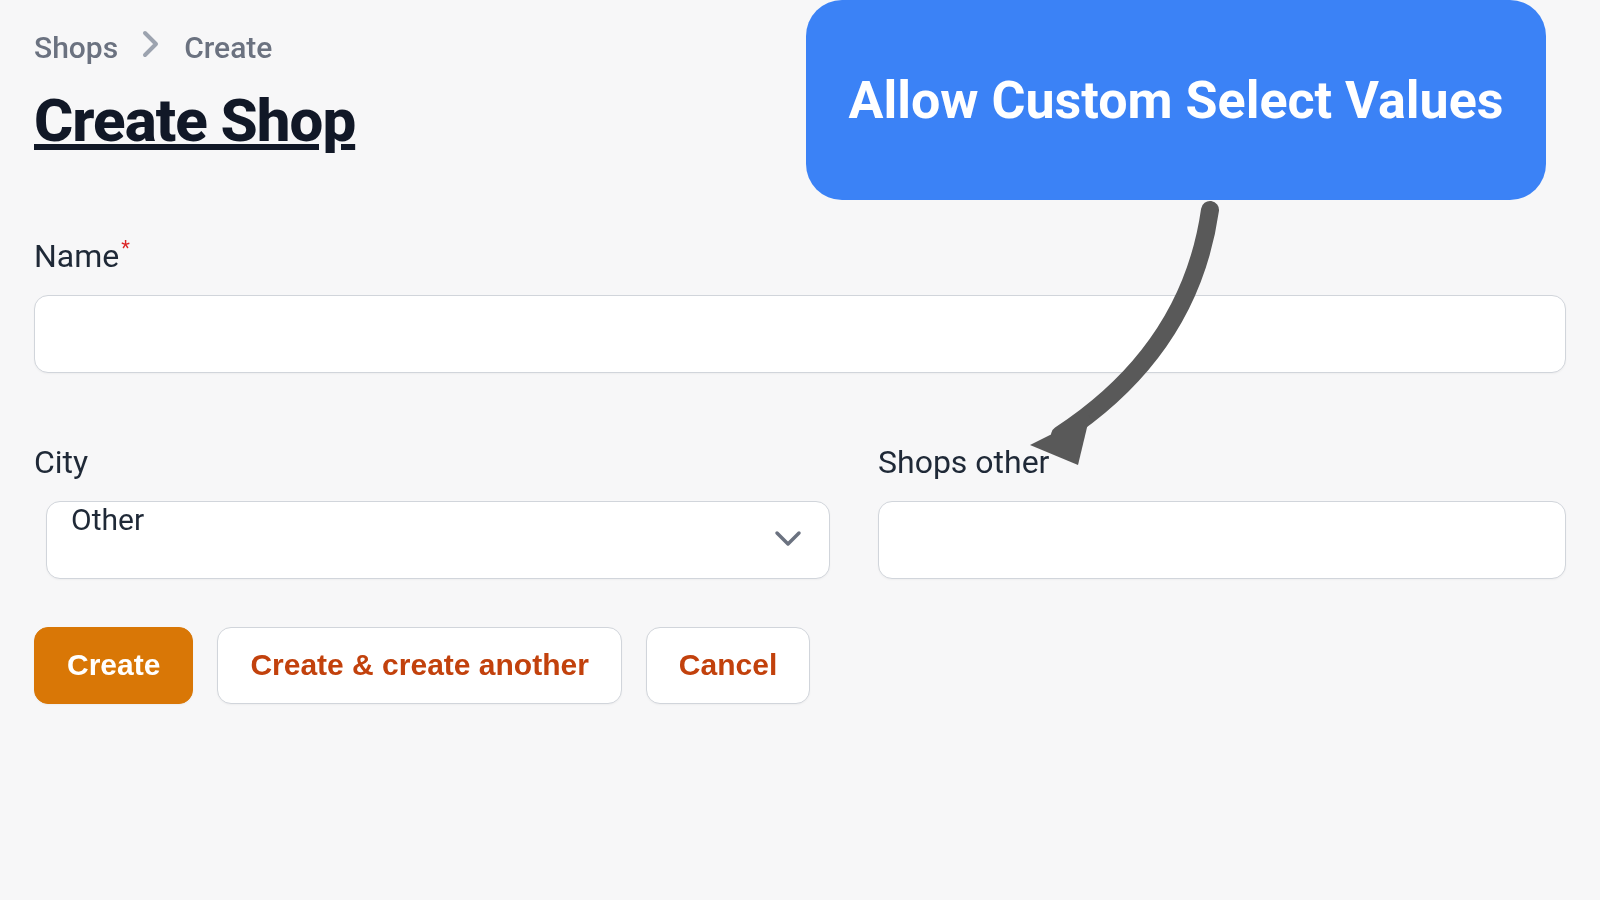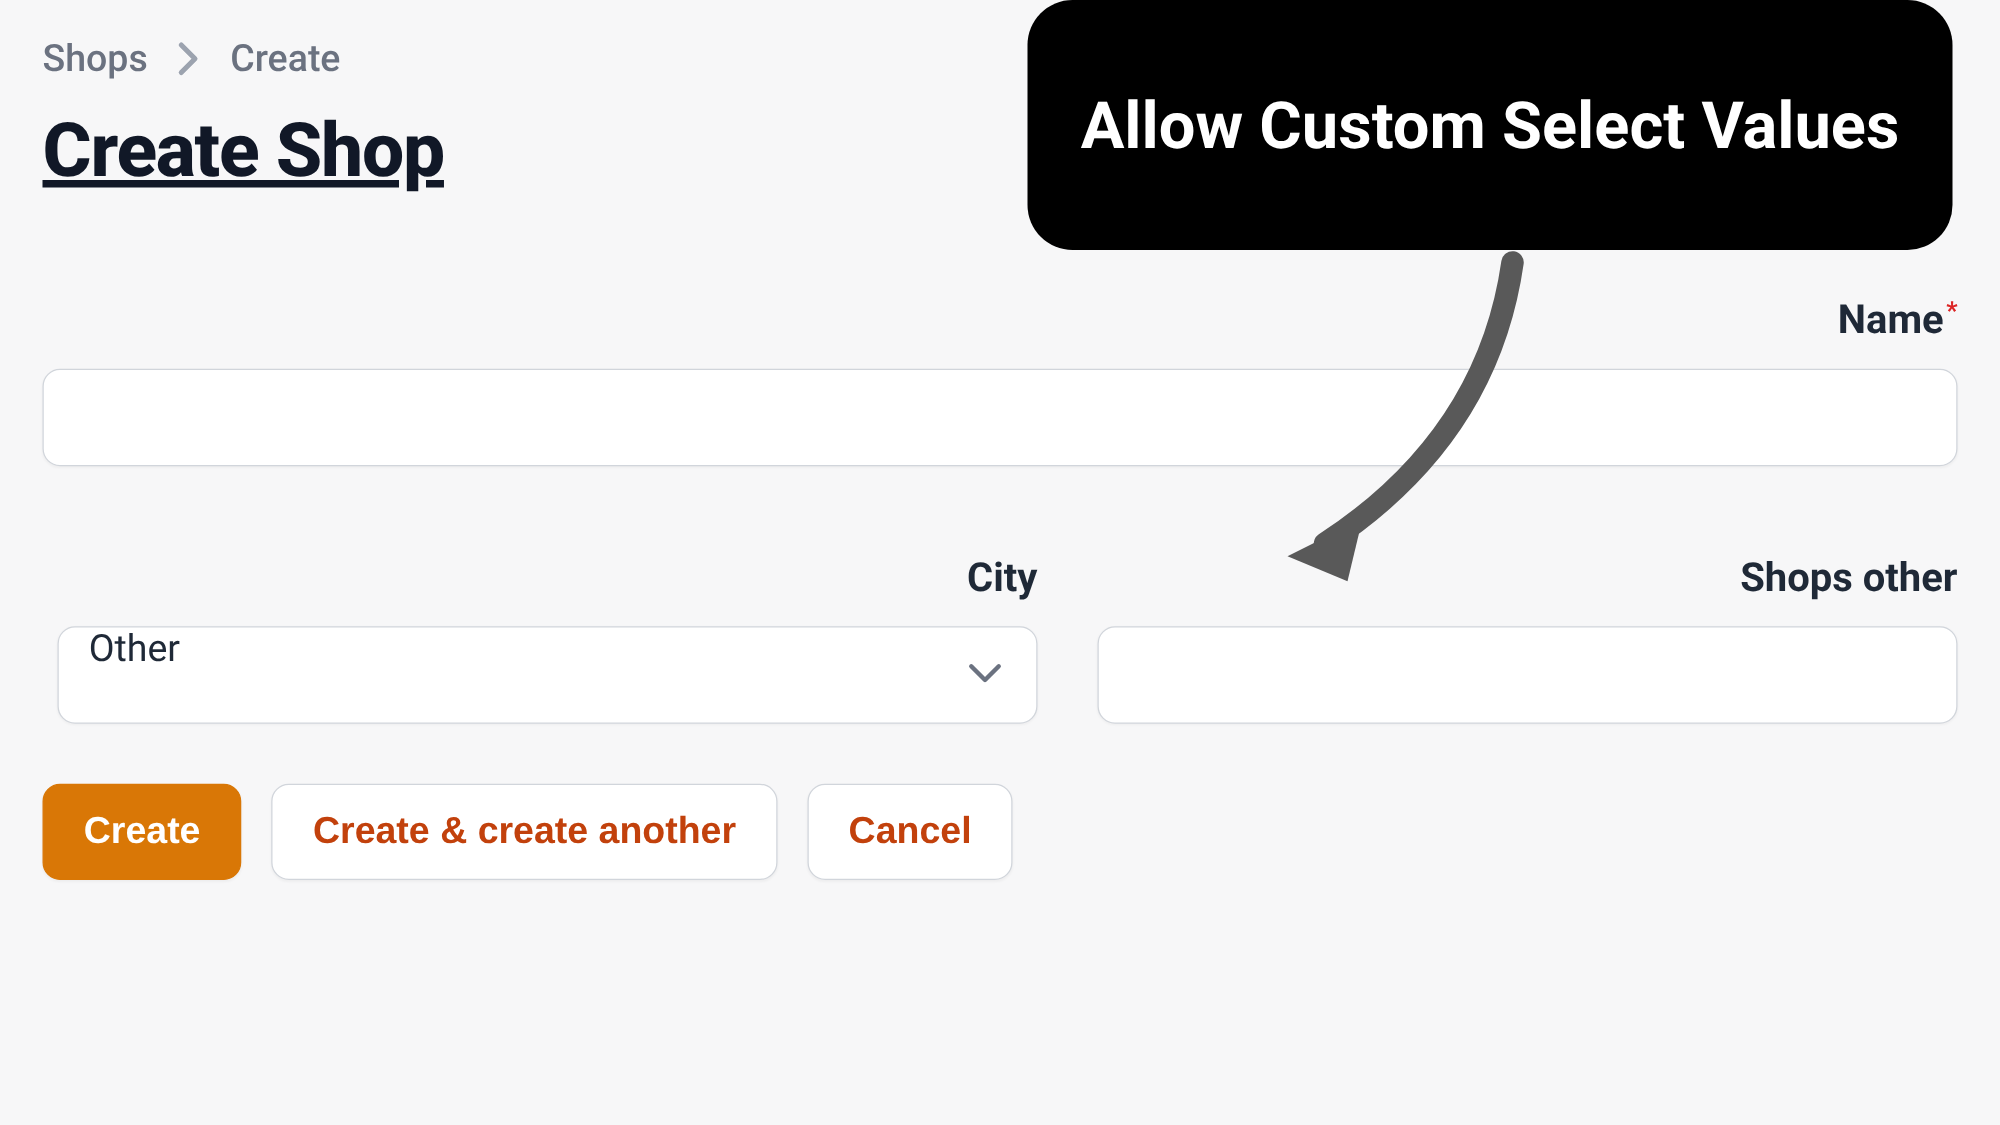--- a/index.html
+++ b/index.html
@@ -13,21 +13,21 @@
       width: 1600px;
       height: 900px;
       overflow: hidden;
       position: relative;
     }
     .container {
       padding: 30px 34px;
     }
     .breadcrumb {
       display: flex;
-      align-items: flex-end;
+      align-items: flex-start;
       gap: 24px;
       margin-bottom: 20px;
     }
     .breadcrumb-item {
       font-size: 30px;
       color: #6b7280;
       font-weight: 500;
     }
     .breadcrumb-chevron {
       color: #9ca3af;
@@ -44,24 +44,23 @@
       margin-bottom: 80px;
       letter-spacing: -1px;
       text-decoration: underline;
     }
     .form-group {
       margin-bottom: 70px;
     }
     .form-label {
       display: block;
       font-size: 32px;
-      font-weight: 700;
+      font-weight: 400;
       color: #1f2937;
       margin-bottom: 20px;
-      text-align: right;
     }
     .required-asterisk {
       color: #dc2626;
       font-size: 20px;
       vertical-align: super;
       margin-left: 2px;
     }
     .form-input {
       width: 100%;
       height: 78px;
@@ -132,24 +131,24 @@
       box-shadow: 0 1px 2px rgba(0,0,0,0.04);
     }
     .btn-primary {
       background: #d97706;
       border-color: #d97706;
       color: #ffffff;
     }
     .callout {
       position: absolute;
       top: 0;
-      right: 38px;
+      right: 54px;
       width: 740px;
       height: 200px;
-      background: #000000;
+      background: #3b82f6;
       border-radius: 36px;
       color: #ffffff;
       display: flex;
       align-items: center;
       justify-content: center;
       text-align: center;
       font-size: 52px;
       font-weight: 700;
       line-height: 1.25;
       padding: 20px 40px;

